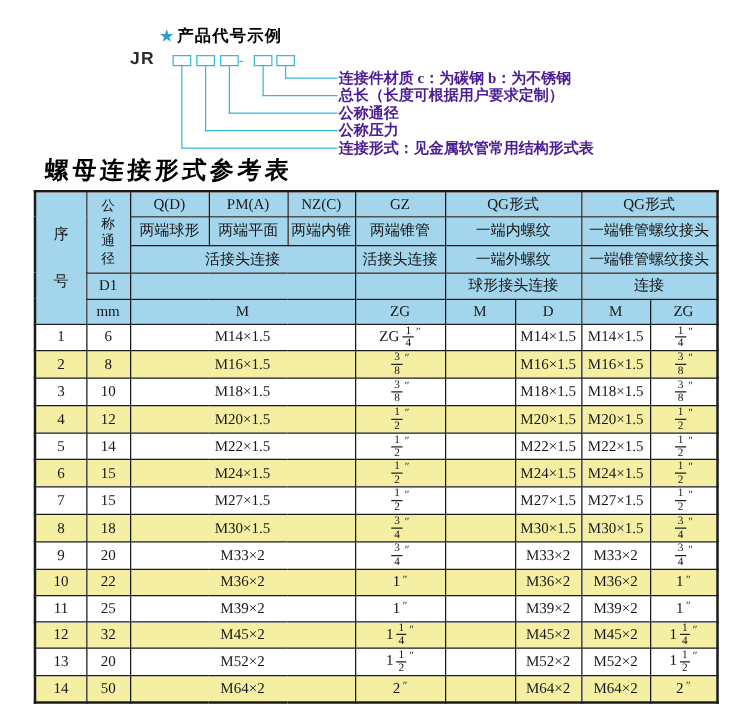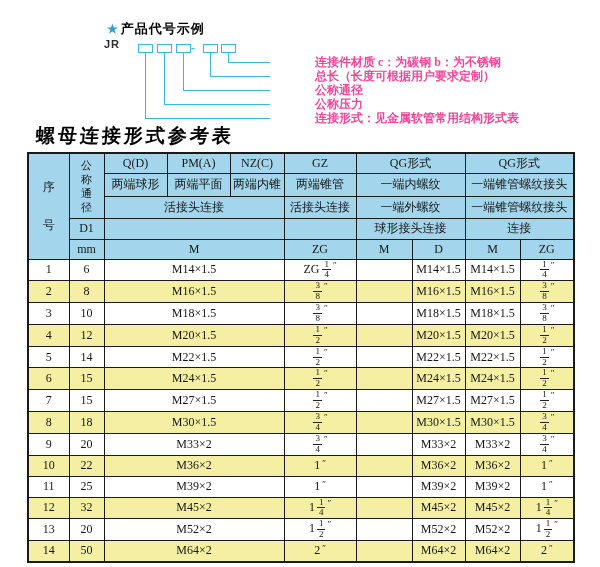--- a/index.html
+++ b/index.html
@@ -10,27 +10,27 @@
     --star:#2a9fd8;
     --ink:#111;
   }
   html,body{margin:0;padding:0;}
   body{
     width:600px;height:567px;background:#ffffff;position:relative;
     font-family:"Liberation Serif", serif;color:var(--ink);
     overflow:hidden;
   }
   
-  .diagram-title{position:absolute;left:107px;top:20px;font-size:13px;font-weight:bold;color:#000;letter-spacing:1px;}
+  .diagram-title{position:absolute;left:128px;top:20px;font-size:13px;font-weight:bold;color:#000;letter-spacing:1px;}
   .diagram-title .star{color:var(--star);margin-right:2px;font-size:12px;}
-  .jr{position:absolute;left:104px;top:38px;font-family:"Liberation Sans",sans-serif;font-weight:bold;font-size:11px;color:#2b2b2b;letter-spacing:1px;}
+  .jr{position:absolute;left:104px;top:38px;font-family:"Liberation Sans",sans-serif;font-weight:bold;font-size:14px;color:#2b2b2b;letter-spacing:1px;}
   .pbox{position:absolute;top:44px;width:13px;height:7px;border:1px solid var(--cyan);background:#fff;}
   .pdash{position:absolute;top:41px;left:191px;color:var(--cyan);font-weight:bold;font-size:12px;}
   .lline{position:absolute;border-left:1px solid var(--cyan);border-bottom:1px solid var(--cyan);}
-  .dlabel{position:absolute;left:271px;height:14px;line-height:14px;font-size:12px;font-weight:bold;color:#ec4899;white-space:nowrap;margin-left:44px;}
+  .dlabel{position:absolute;left:271px;height:14px;line-height:14px;font-size:12px;font-weight:bold;color:#4c1d95;white-space:nowrap;}
   
   .table-title{position:absolute;left:36px;top:123px;font-size:19px;font-weight:bold;color:#000;letter-spacing:3px;transform:skewX(-4deg);}
   
   table.ref{
     position:absolute;left:27px;top:152px;border-collapse:collapse;table-layout:fixed;
     border:2px solid var(--border);
   }
   table.ref td{
     border:1px solid var(--border);text-align:center;vertical-align:middle;
     font-size:12px;padding:0;overflow:hidden;color:#13202e;

